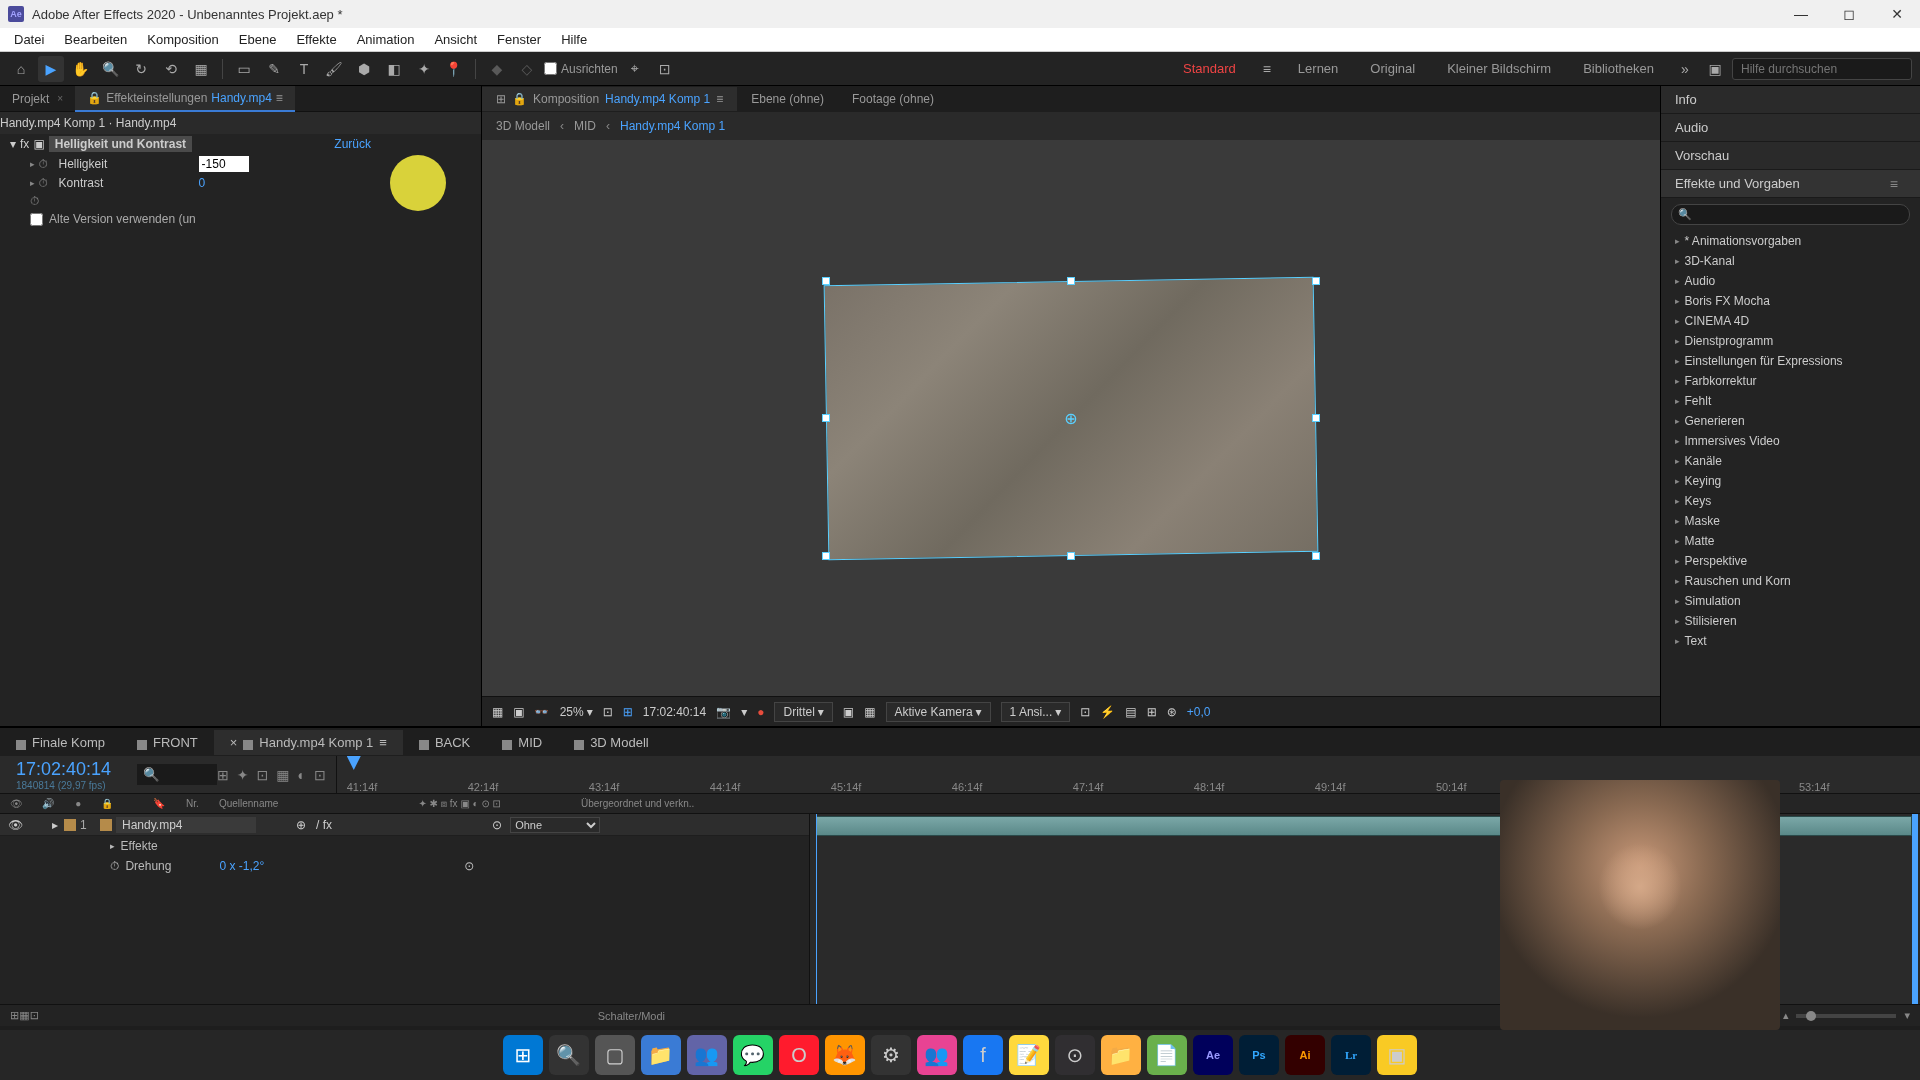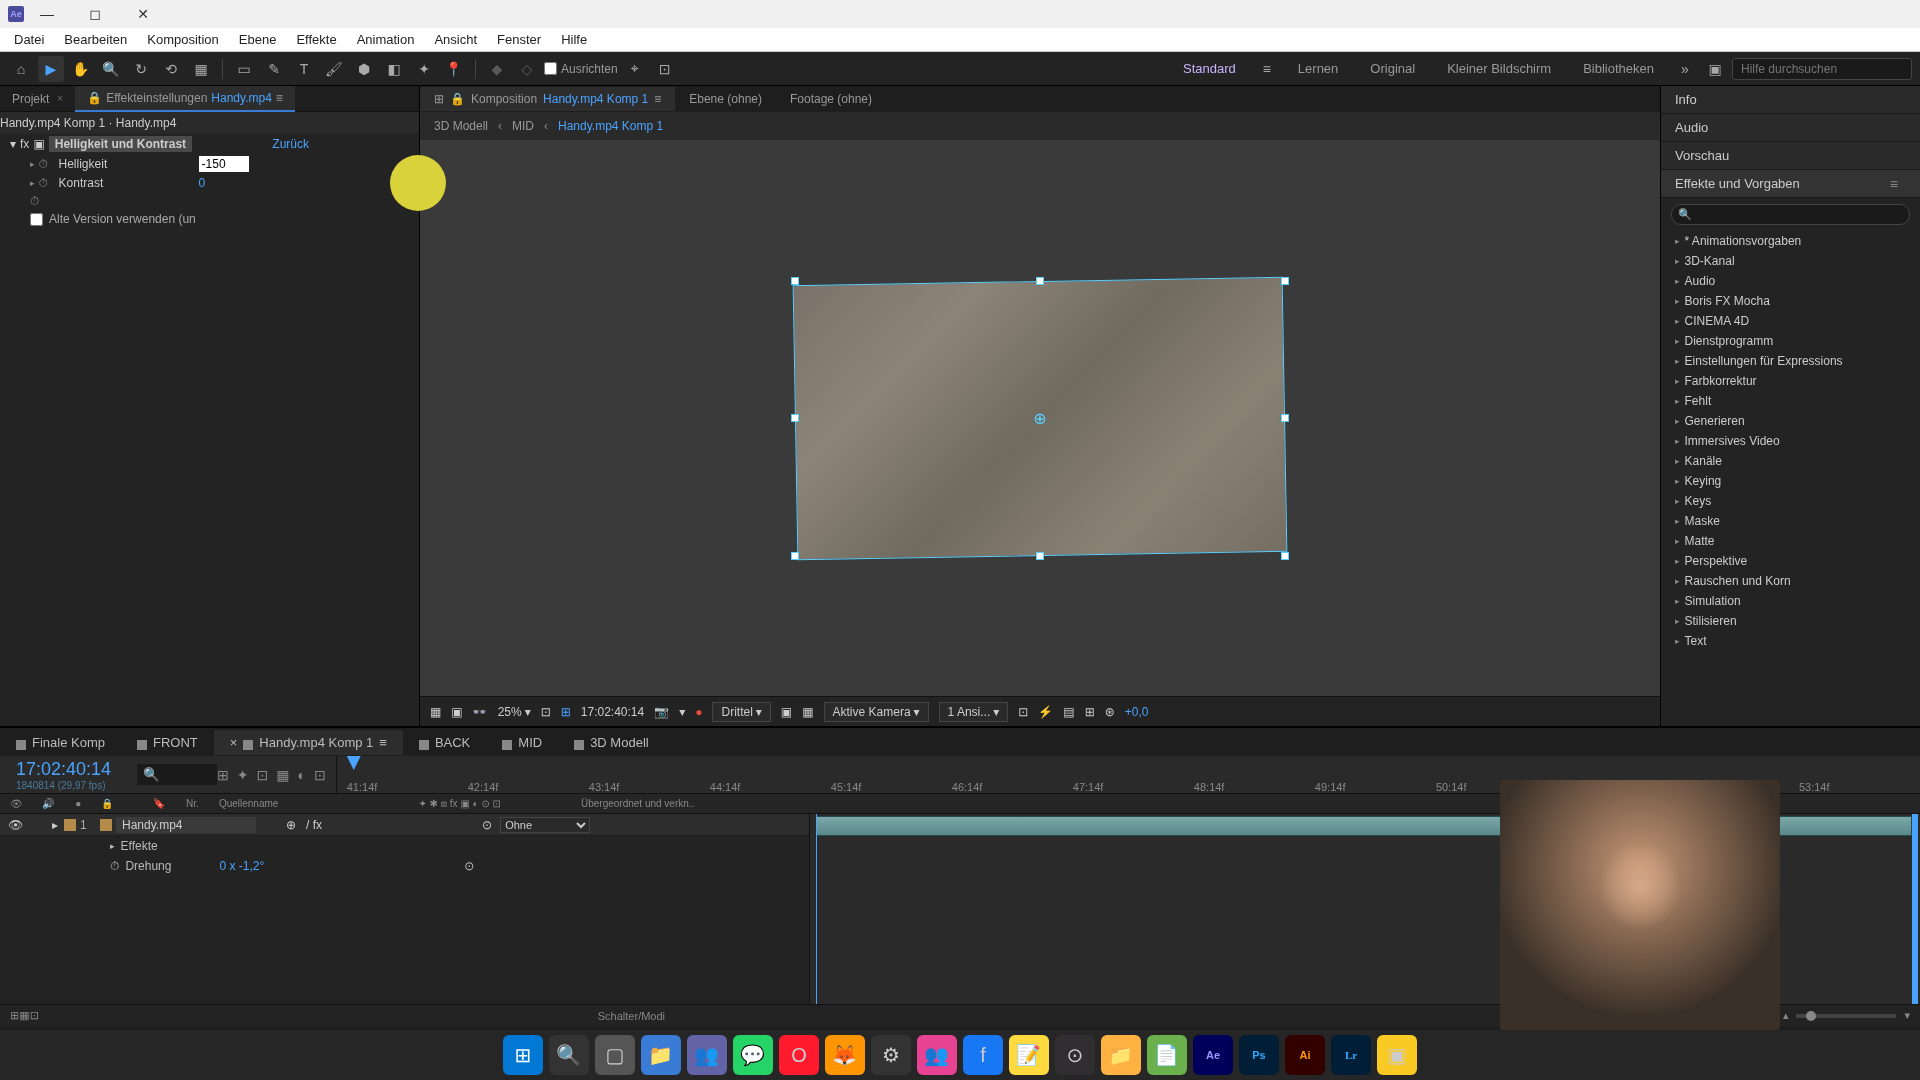--- a/index.html
+++ b/index.html
@@ -15,30 +15,30 @@
 
 .menubar { height: 24px; background: #fff; display: flex; align-items: center; padding: 0 4px; border-bottom: 1px solid #ccc; }
 .menubar .mitem { padding: 3px 10px; color: #222; font-size: 13px; cursor: pointer; }
 
 
 .toolbar { height: 34px; background: #232323; display: flex; align-items: center; padding: 0 8px; gap: 4px; border-bottom: 1px solid #000; }
 .toolbar .tool { width: 26px; height: 26px; display: flex; align-items: center; justify-content: center; color: #aaa; cursor: pointer; border-radius: 3px; font-size:14px; }
 .toolbar .tool.active { background: #333; color: #4aa3ff; }
 .toolbar .sep { width: 1px; height: 20px; background: #444; margin: 0 4px; }
 .toolbar .spacer { flex: 1; }
-.toolbar .workspace { color: #c4b5fd; padding: 0 14px; font-size: 13px; cursor:pointer; }
+.toolbar .workspace { color: #ef4444; padding: 0 14px; font-size: 13px; cursor:pointer; }
 .toolbar .ws-item { color: #999; padding: 0 14px; font-size: 13px; cursor:pointer; }
 .toolbar .search { background: #1a1a1a; border: 1px solid #444; padding: 3px 8px; width: 180px; color: #999; border-radius:3px; font-size:12px; }
 .toolbar .check { display:flex; align-items:center; gap:4px; color:#999; font-size:12px;}
 
 
 .main { display: flex; height: 640px; }
 
 
-.left-panel { width: 420px; background: #232323; border-right: 1px solid #000; display:flex; flex-direction:column;}
+.left-panel { width: 482px; background: #232323; border-right: 1px solid #000; display:flex; flex-direction:column;}
 .panel-tabs { height: 26px; display: flex; align-items: center; background: #1e1e1e; border-bottom:1px solid #111;}
 .panel-tab { padding: 5px 12px; font-size: 12px; color: #999; cursor:pointer; display:flex; align-items:center; gap:4px;}
 .panel-tab.active { background: #2d2d2d; border-bottom: 2px solid #3a7bd5; }
 .panel-tab .comp-name { color: #4aa3ff; }
 .panel-tab .close-x { font-size:10px; opacity:0.6; margin-left:4px;}
 .breadcrumb { padding: 4px 0; font-size: 12px; color: #ccc; background:#2a2a2a;}
 .effect-row { display: flex; align-items: center; padding: 2px 10px; font-size: 12px; }
 .effect-name { background: #4a4a4a; padding: 1px 6px; margin: 0 4px; font-weight:bold; }
 .effect-link { color: #4aa3ff; cursor: pointer; margin-left: auto; margin-right:100px;}
 .prop-row { display: flex; align-items: center; padding: 2px 10px 2px 30px; font-size: 12px; }
@@ -128,20 +128,21 @@
 
 
 .webcam { position: absolute; right: 140px; bottom: 50px; width: 280px; height: 250px; background: radial-gradient(circle at 50% 35%, #c89878 0%, #8a6a52 30%, #3a3028 70%); border-radius:4px; z-index:100;}
 .webcam::after{content:'';position:absolute;top:25%;left:35%;width:30%;height:35%;background:radial-gradient(ellipse,#d4a888 0%,transparent 70%);border-radius:50%;}
 </style>
 </head>
 <body>
 
 <div class="titlebar">
   <div class="ae-icon">Ae</div>
+  <div class="title">Adobe After Effects 2020 - Unbenanntes Projekt.aep *</div>
   <div class="win-btns">
     <div class="win-btn">—</div>
     <div class="win-btn">◻</div>
     <div class="win-btn">✕</div>
   </div>
 </div>
 
 <div class="menubar">
   <div class="mitem">Datei</div>
   <div class="mitem">Bearbeiten</div>
@@ -469,21 +470,21 @@
   </div>
   <div class="tl-body">
     <div class="tl-layers">
       <div class="layer-row">
         <span class="eye">👁</span>
         <span style="margin-right:6px;">▸</span>
         <span class="color-sq"></span>
         <span class="num">1</span>
         <span class="color-sq"></span>
         <span class="lname">Handy.mp4</span>
-        <span style="margin-left:30px">⊕ &nbsp; / fx</span>
+        <span style="margin-left:40px">⊕ &nbsp; / fx</span>
         <span style="margin-left:160px">⊙</span>
         <select style="background:#2a2a2a;border:1px solid #444;color:#ccc;font-size:11px;margin-left:8px;width:90px;"><option>Ohne</option></select>
       </div>
       <div class="layer-sub">
         <span class="chev">▸</span>
         <span>Effekte</span>
       </div>
       <div class="layer-sub">
         <span class="stopwatch" style="margin-right:6px;">⏱</span>
         <span>Drehung</span>

